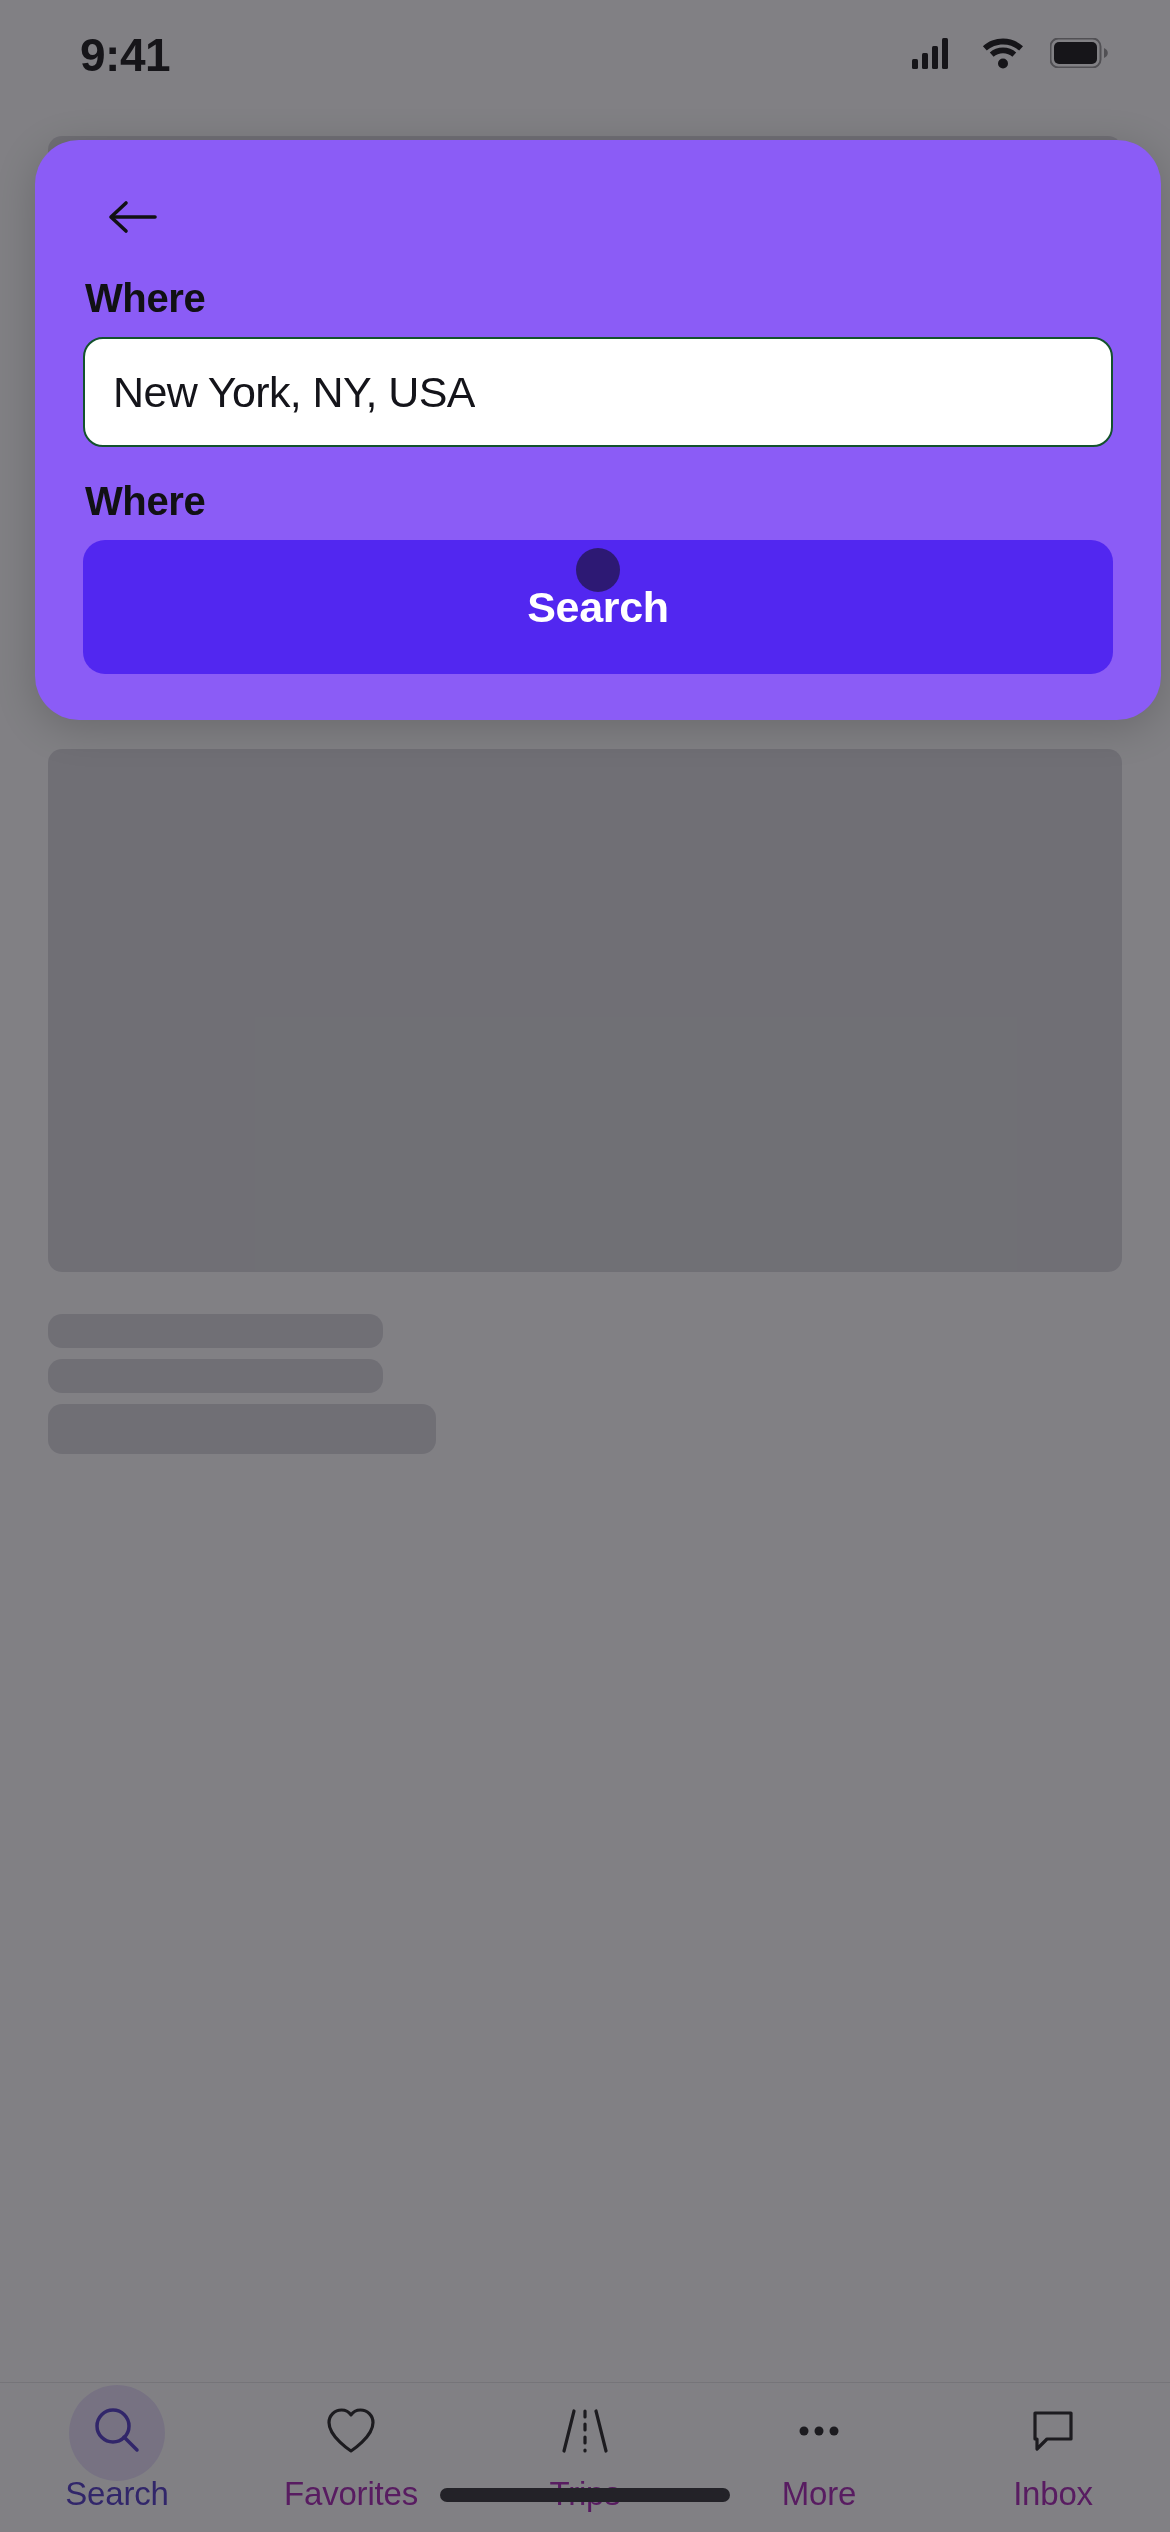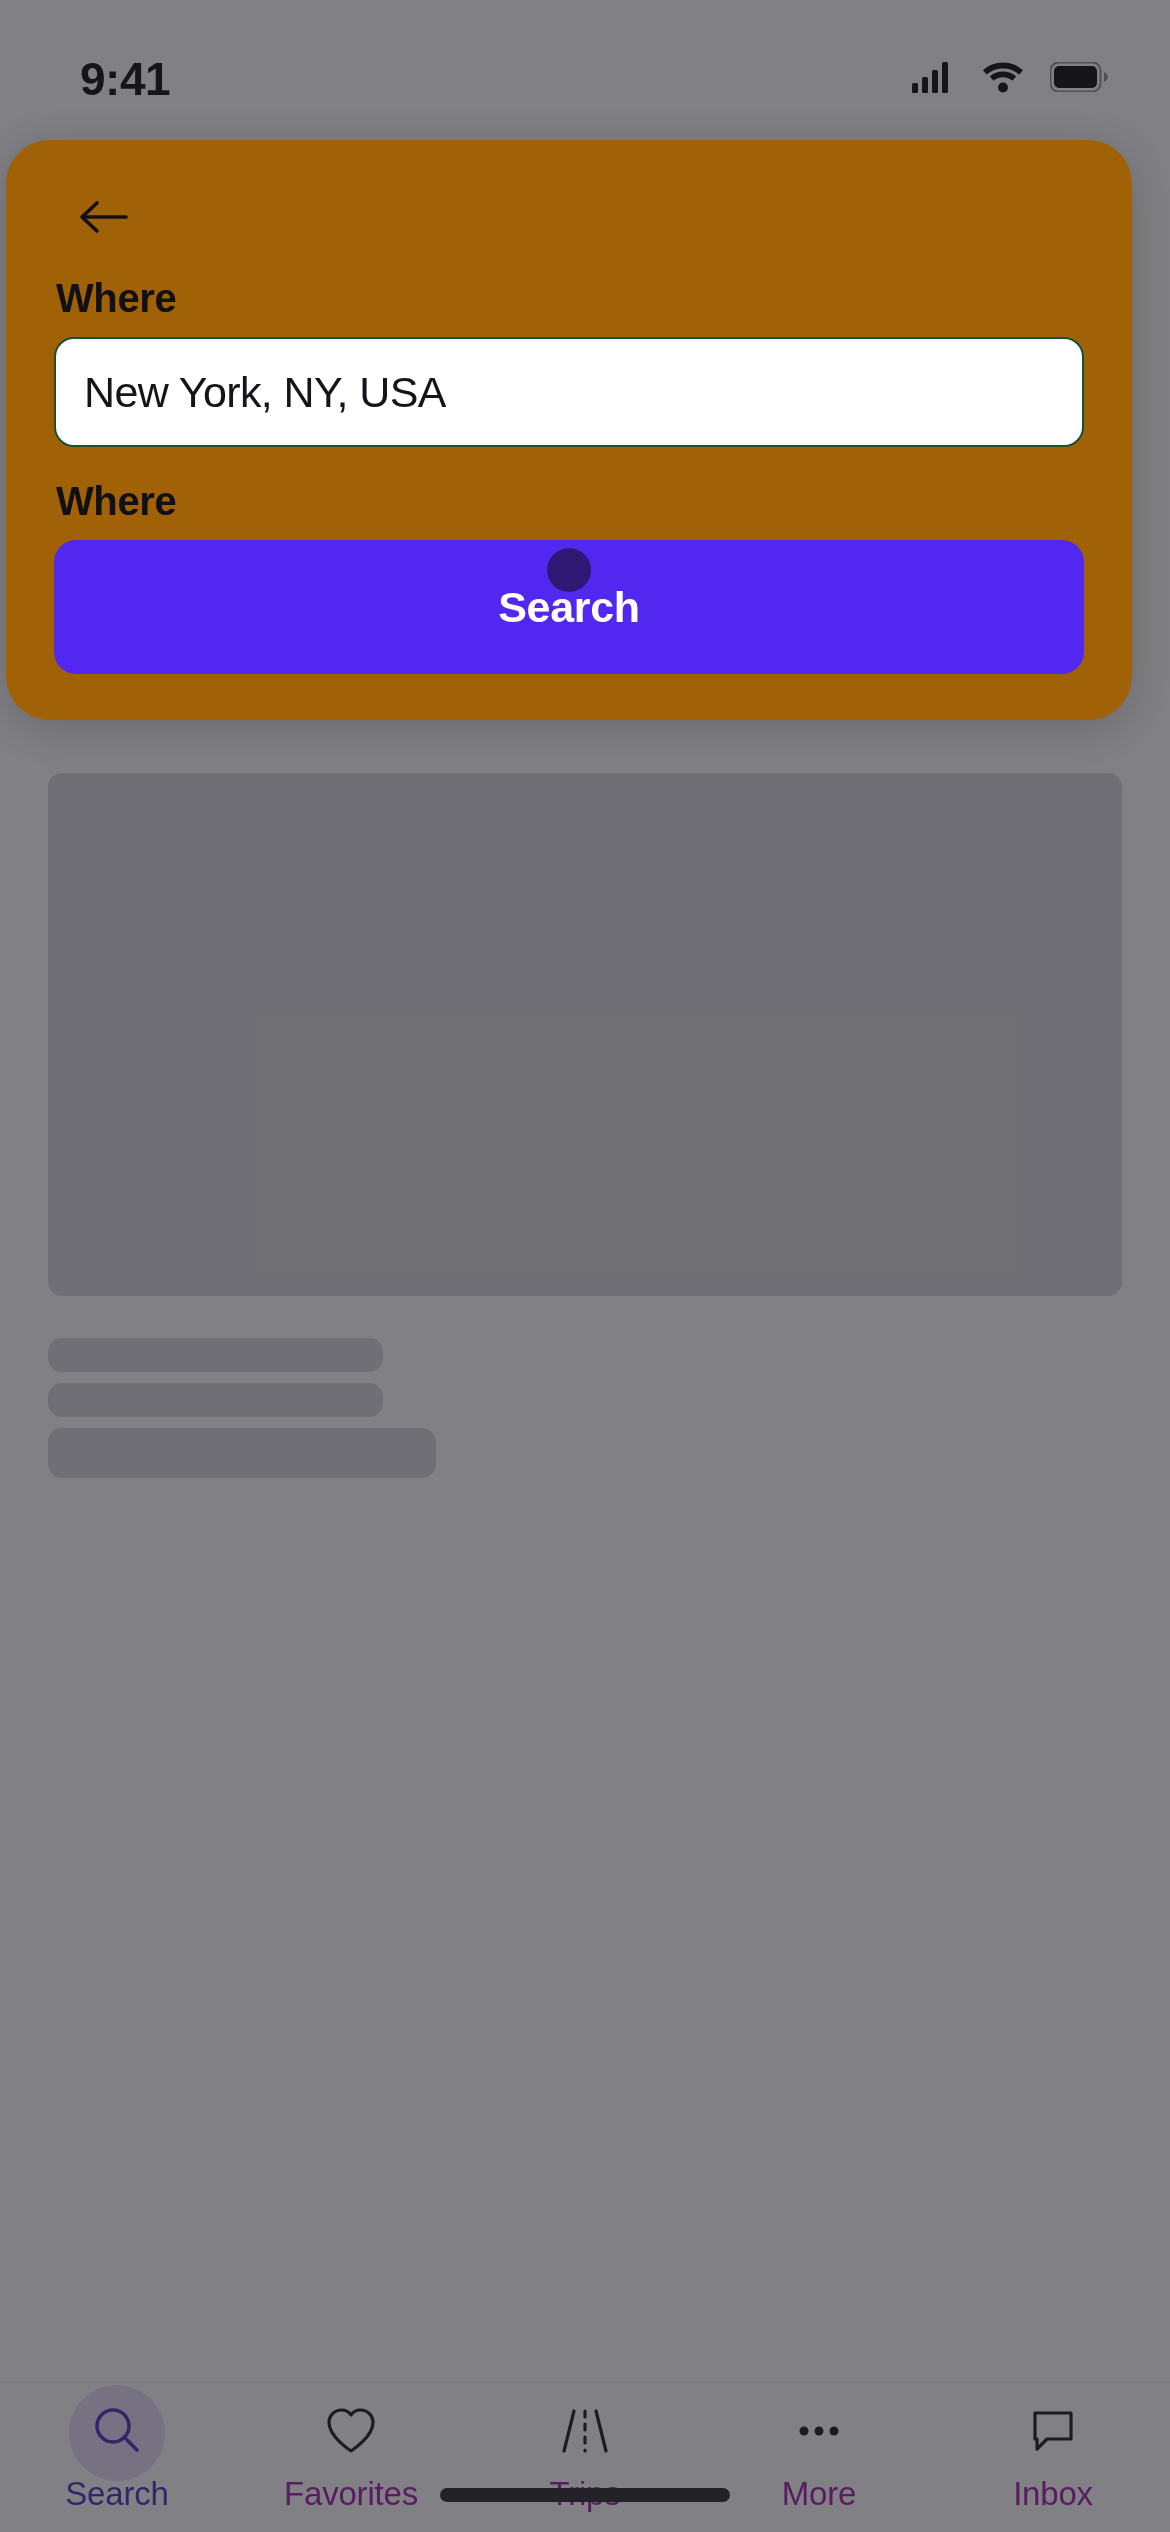--- a/index.html
+++ b/index.html
@@ -13,21 +13,20 @@
   
   #app-root {
     position:absolute; inset:0;
     background:#ffffff;
     display:flex; flex-direction:column;
   }
   #status-bar {
     height:110px; flex:0 0 110px;
     display:flex; align-items:center; justify-content:space-between;
     padding:0 62px 0 80px;
-    margin-top:24px;
   }
   #status-time {
     font-size:46px; font-weight:600; color:#0d0d0d;
     letter-spacing:-0.5px;
   }
   #status-icons { display:flex; align-items:center; gap:26px; }
 
   #content-scroll {
     flex:1 1 auto;
     padding:26px 48px 0 48px;
@@ -69,22 +68,22 @@
 
   
   #dim-overlay {
     position:absolute; inset:0;
     background:rgba(30,29,35,0.56);
   }
 
   
   #search-sheet {
     position:absolute;
-    left:6px; top:140px; width:1126px;
-    background:#a16207;
+    left:35px; top:140px; width:1126px;
+    background:#8b5cf6;
     border-radius:44px;
     padding:44px 48px 46px 48px;
     box-shadow:0 8px 40px rgba(0,0,0,0.18);
   }
   #back-button {
     width:70px; height:70px;
     display:flex; align-items:center; justify-content:flex-start;
     margin-bottom:22px; margin-left:22px;
   }
   .field-label {

